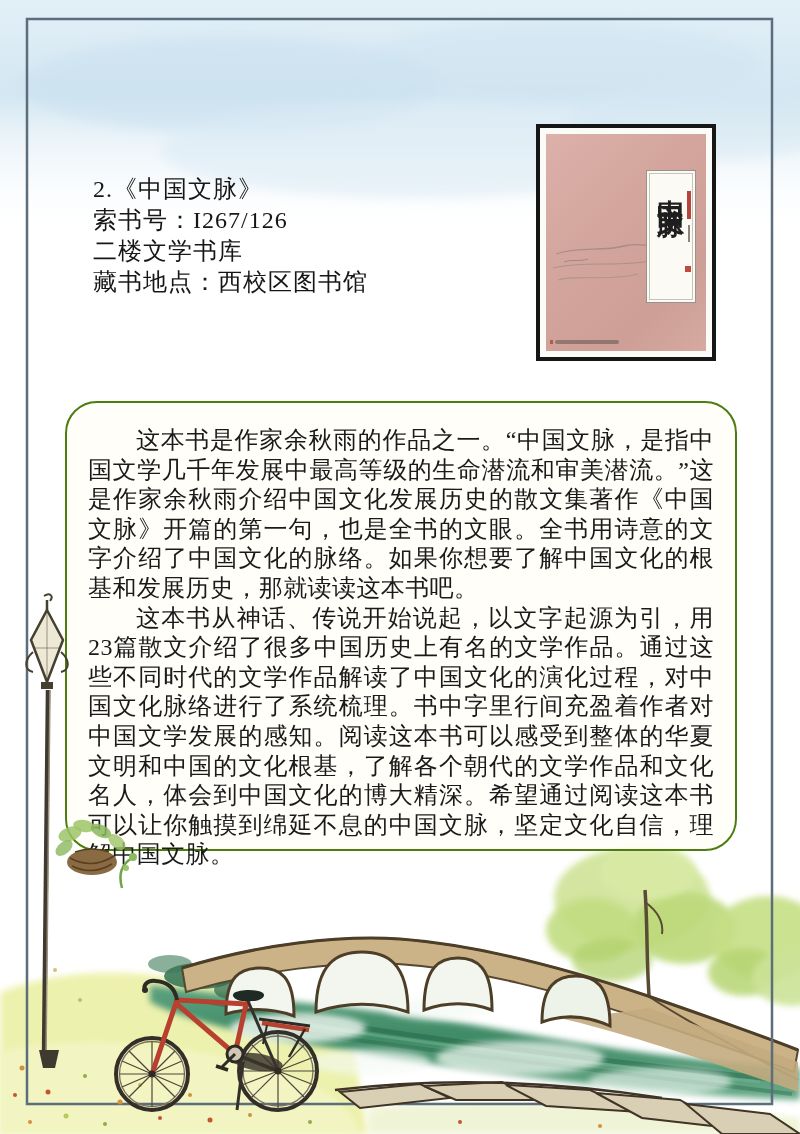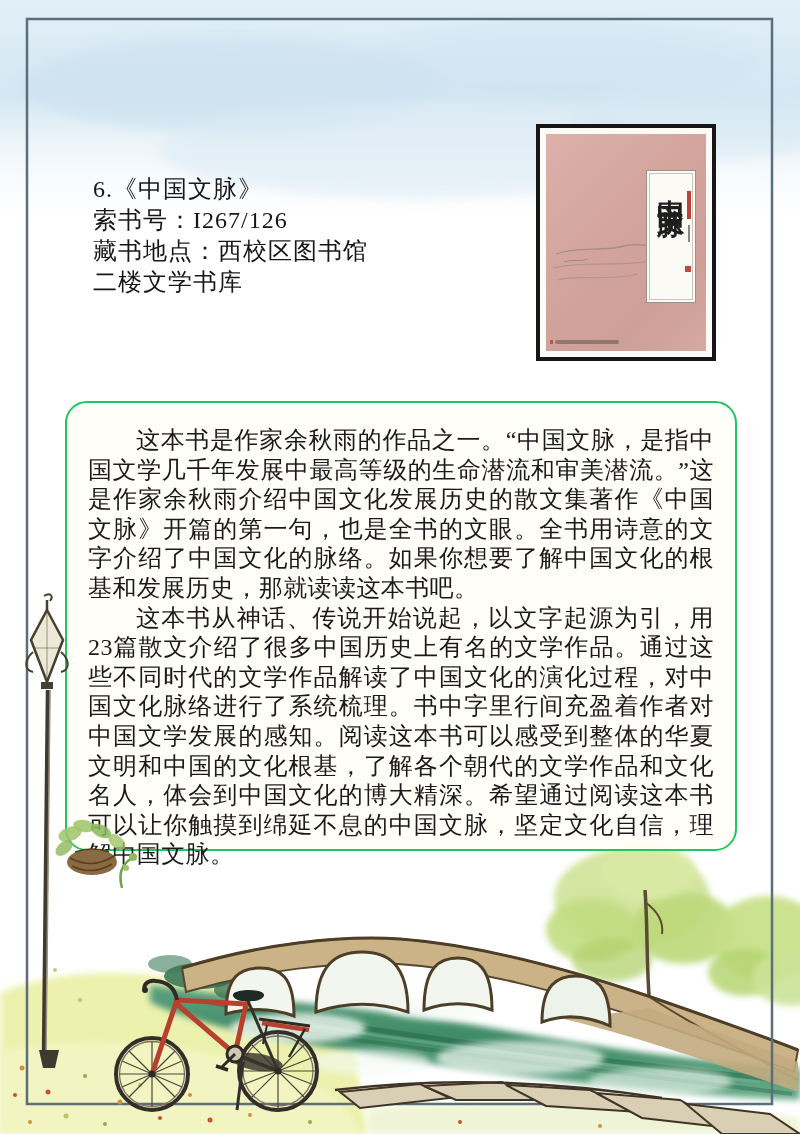--- a/index.html
+++ b/index.html
@@ -40,21 +40,21 @@
     color:#1e1e1e;
   }
   .label-red-bar { position:absolute; right:4px; top:20px; width:4px; height:28px; background:#b5443a; }
   .label-gray-text { position:absolute; right:5px; top:54px; width:2px; height:17px; background:#8a857c; }
   .label-red-seal { position:absolute; right:4px; top:95px; width:6px; height:6px; background:#c04a3e; }
   .cover-publisher { position:absolute; left:9px; bottom:7px; width:64px; height:4px; background:#5c564e; opacity:.55; border-radius:2px; }
   .cover-publisher-dot { position:absolute; left:4px; bottom:7px; width:3px; height:4px; background:#a33c30; opacity:.7; }
 
   .desc-box {
     position:absolute; left:65px; top:401px; width:672px; height:450px; z-index:2;
-    border:2px solid #22c55e; border-radius:22px;
+    border:2px solid #4d7c0f; border-radius:32px;
     background:rgba(255,254,249,0.93);
     padding:23px 21px 0 21px;
   }
   .desc-box p {
     font-size:24px; line-height:29.6px; letter-spacing:0.4px;
     color:#1a1a1a; text-align:justify; text-indent:2em;
   }
 </style>
 </head>
 <body>
@@ -162,24 +162,24 @@
     <circle cx="250" cy="1115" r="2" fill="#d2913c"></circle>
       <circle cx="310" cy="1122" r="2" fill="#8fae4a"></circle>
     <circle cx="460" cy="1122" r="2" fill="#c25633"></circle>
       <circle cx="600" cy="1126" r="2" fill="#d2913c"></circle>
     <circle cx="55" cy="970" r="2" fill="#c8a23e" opacity="0.7"></circle>
       <circle cx="80" cy="1000" r="2" fill="#9cb050" opacity="0.7"></circle>
   </g>
 </svg>
 
 <div class="info-block">
-  <div>6.《中国文脉》</div>
+  <div>2.《中国文脉》</div>
   <div>索书号：I267/126</div>
+  <div>二楼文学书库</div>
   <div>藏书地点：西校区图书馆</div>
-  <div>二楼文学书库</div>
 </div>
 
 <div class="cover-frame">
   <div class="cover">
     <svg width="110" height="70" style="position:absolute;left:4px;top:98px;opacity:0.55">
       <path d="M6,22 C28,14 52,20 74,14 C90,10 100,16 106,12" stroke="#857b72" stroke-width="1.3" fill="none"></path>
       <path d="M3,36 C36,28 72,36 104,28" stroke="#8d847a" stroke-width="1.2" fill="none"></path>
       <path d="M8,48 C28,42 56,50 88,42" stroke="#968c80" stroke-width="1.1" fill="none"></path>
       <path d="M14,30 C22,27 30,30 38,27" stroke="#7c7268" stroke-width="1" fill="none"></path>
     </svg>

